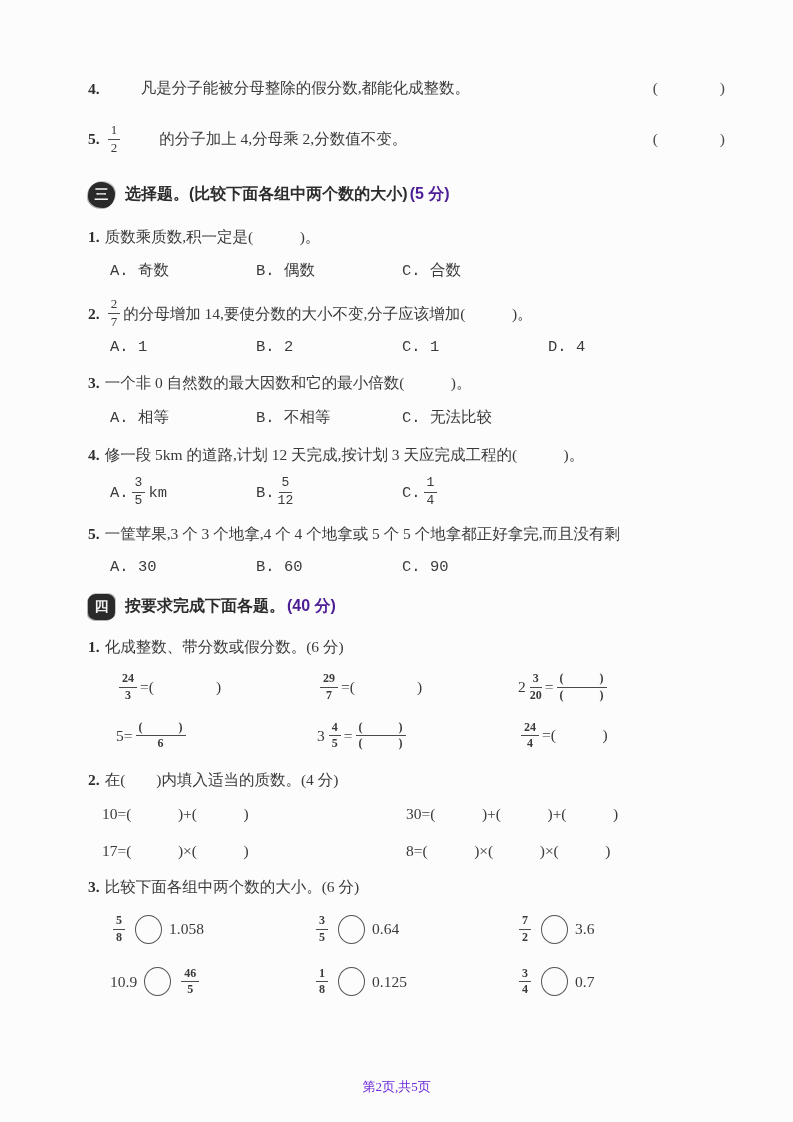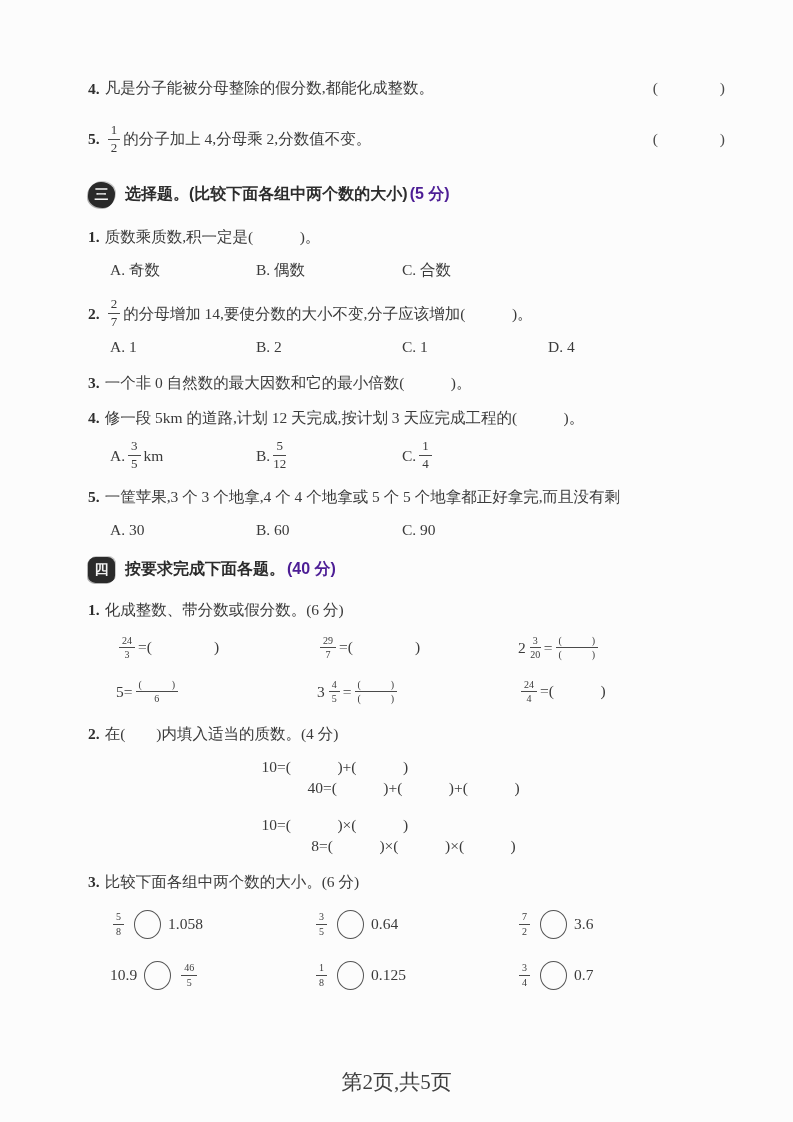--- a/index.html
+++ b/index.html
@@ -15,88 +15,88 @@
   .page { padding:78px 68px 0 88px; position:relative; }
 
   
   .qline { display:flex; align-items:center; line-height:1.45; }
   .qnum { font-weight:bold; color:#2e2e2e; margin-right:5px; flex-shrink:0; }
   .qtext { color:#3a3a3a; }
   .grow { flex:1; }
 
   
   .tf-row { display:flex; align-items:center; margin-bottom:24px; }
-  .tf-row .qtext { flex:1; }
+  .tf-row .qtext { flex:1;margin-left:36px; }
   .tf-paren { margin-left:8px; color:#4a4a4a; flex-shrink:0; }
 
   
   .frac {
     display:inline-flex; flex-direction:column; align-items:center;
     line-height:1.15; font-size:13px; margin:0 3px; vertical-align:middle;
     flex-shrink:0;
   }
   .fnum { border-bottom:1px solid #4a4a4a; padding:0 3px 1px; text-align:center; }
   .fden { padding-top:1px; text-align:center; }
-  .frac-big { font-size:10px; }
+  .frac-big { font-size:12px;font-weight:bold; }
 
   
   .sec-header {
     display:flex; align-items:center;
     font-family:"Liberation Sans","DejaVu Sans",sans-serif;
     font-weight:bold; font-size:16px; color:#2c2c2c;
     margin-bottom:18px;
   }
   .badge {
     display:inline-flex; align-items:center; justify-content:center;
     width:27px; height:26px; margin-right:10px; flex-shrink:0;
     background:#2a2a2a; color:#f2f2f2; font-size:14px; font-weight:bold;
     border-radius:48% 52% 45% 55% / 52% 48% 55% 45%;
     box-shadow:-1px 1px 0 rgba(40,40,40,.35), 1px -1px 0 rgba(40,40,40,.25);
     font-family:"Liberation Sans","DejaVu Sans",sans-serif;
   }
   .sec-score { color:#4c1d95; margin-left:2px; }
 
   
-  .opts { display:flex; padding-left:22px; align-items:flex-end; }
+  .opts { display:flex; padding-left:22px; align-items:flex-end;font-family:Liberation Mono, monospace; }
   .opt  { width:146px; flex-shrink:0; }
   .opt:last-child { width:auto; }
   .optf { display:inline-flex; align-items:center; }
 
   .mb12 { margin-bottom:12px; }
   .mb14 { margin-bottom:14px; }
   .mb16 { margin-bottom:16px; }
   .mb10 { margin-bottom:10px; }
   .mb8  { margin-bottom:8px; }
   .mb18 { margin-bottom:18px; }
   .mb22 { margin-bottom:22px; }
 
   
   .expr-row { display:flex; padding-left:28px; align-items:center; }
   .expr { width:201px; display:flex; align-items:center; flex-shrink:0; }
   .expr:last-child { width:auto; }
   .mixed-whole { margin-right:1px; }
 
   
-  .fill-row { display:flex; padding-left:14px; align-items:center;flex-direction:column; }
+  .fill-row { display:flex; padding-left:14px; align-items:center; }
   .fill-left { width:304px; flex-shrink:0; }
 
   
   .cmp-row { display:flex; padding-left:22px; align-items:center; }
   .cmp { width:203px; display:flex; align-items:center; flex-shrink:0; }
   .cmp:last-child { width:auto; }
   .cmp-circle {
     display:inline-block; width:25px; height:27px;
     border:1.5px solid #555; border-radius:50%;
     margin:0 7px; flex-shrink:0; background:transparent;
   }
 
   
   .footer {
     position:absolute; left:0; right:0; bottom:26px;
-    text-align:center; color:#404040; font-size:21px;
+    text-align:center; color:#6d28d9; font-size:13px;
   }
 </style>
 </head>
 <body>
 
 <div class="page">
 
   <div class="tf-row">
     <span class="qnum">4.</span>
     <span class="qtext">凡是分子能被分母整除的假分数,都能化成整数。</span>
@@ -140,20 +140,25 @@
   <div class="opts mb16">
     <span class="opt">A. 1</span>
     <span class="opt">B. 2</span>
     <span class="opt">C. 1</span>
     <span class="opt">D. 4</span>
   </div>
 
   <div class="qline mb12">
     <span class="qnum">3.</span>
     <span class="qtext">一个非 0 自然数的最大因数和它的最小倍数(　　　)。</span>
+  </div>
+  <div class="opts mb16">
+    <span class="opt">A. 相等</span>
+    <span class="opt">B. 不相等</span>
+    <span class="opt">C. 无法比较</span>
   </div>
 
   <div class="qline mb10">
     <span class="qnum">4.</span>
     <span class="qtext">修一段 5km 的道路,计划 12 天完成,按计划 3 天应完成工程的(　　　)。</span>
   </div>
   <div class="opts mb14">
     <span class="opt optf">
       <span>A.</span>
       <span class="frac">
@@ -258,24 +263,24 @@
       <span>=(　　　)</span>
     </span>
   </div>
 
   <div class="qline mb12">
     <span class="qnum">2.</span>
     <span class="qtext">在(　　)内填入适当的质数。(4 分)</span>
   </div>
   <div class="fill-row mb16">
     <span class="fill-left">10=(　　　)+(　　　)</span>
-    <span>40=(　　　)+(　　　)+(　　　)</span>
+    <span>30=(　　　)+(　　　)+(　　　)</span>
   </div>
   <div class="fill-row mb14">
-    <span class="fill-left">10=(　　　)×(　　　)</span>
+    <span class="fill-left">17=(　　　)×(　　　)</span>
     <span>8=(　　　)×(　　　)×(　　　)</span>
   </div>
 
   <div class="qline mb16">
     <span class="qnum">3.</span>
     <span class="qtext">比较下面各组中两个数的大小。(6 分)</span>
   </div>
 
   <div class="cmp-row mb22">
     <span class="cmp">

